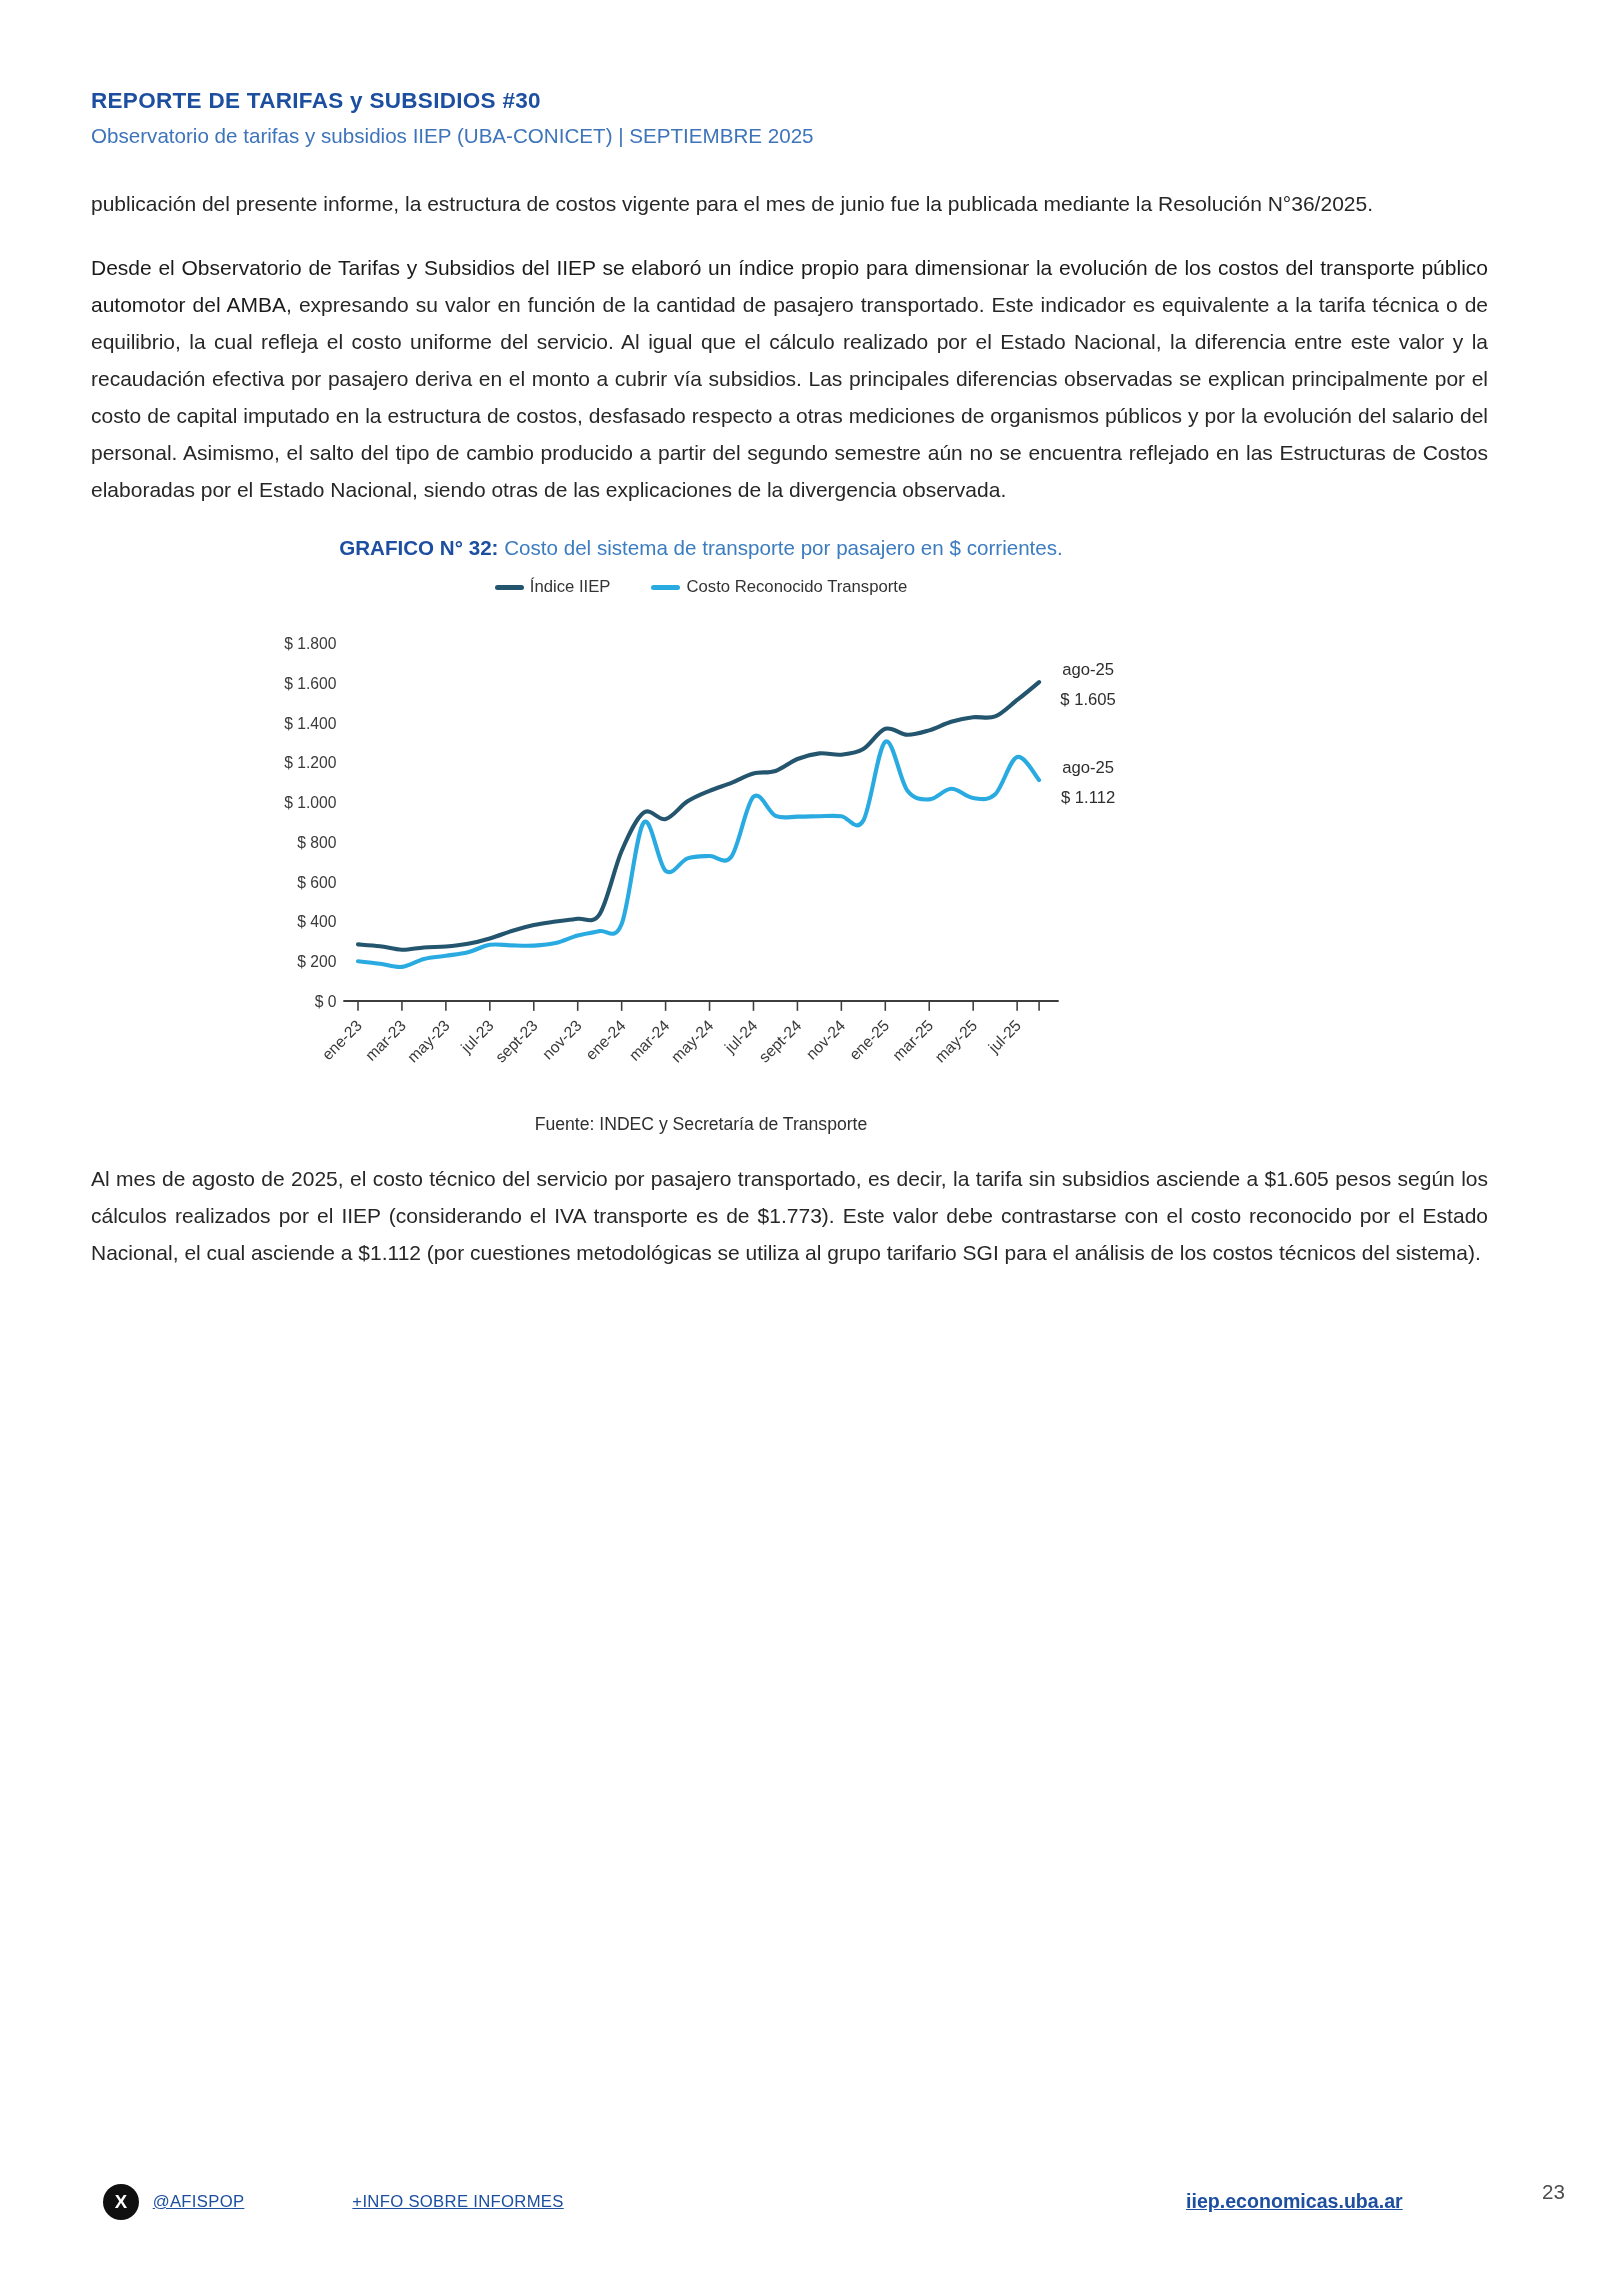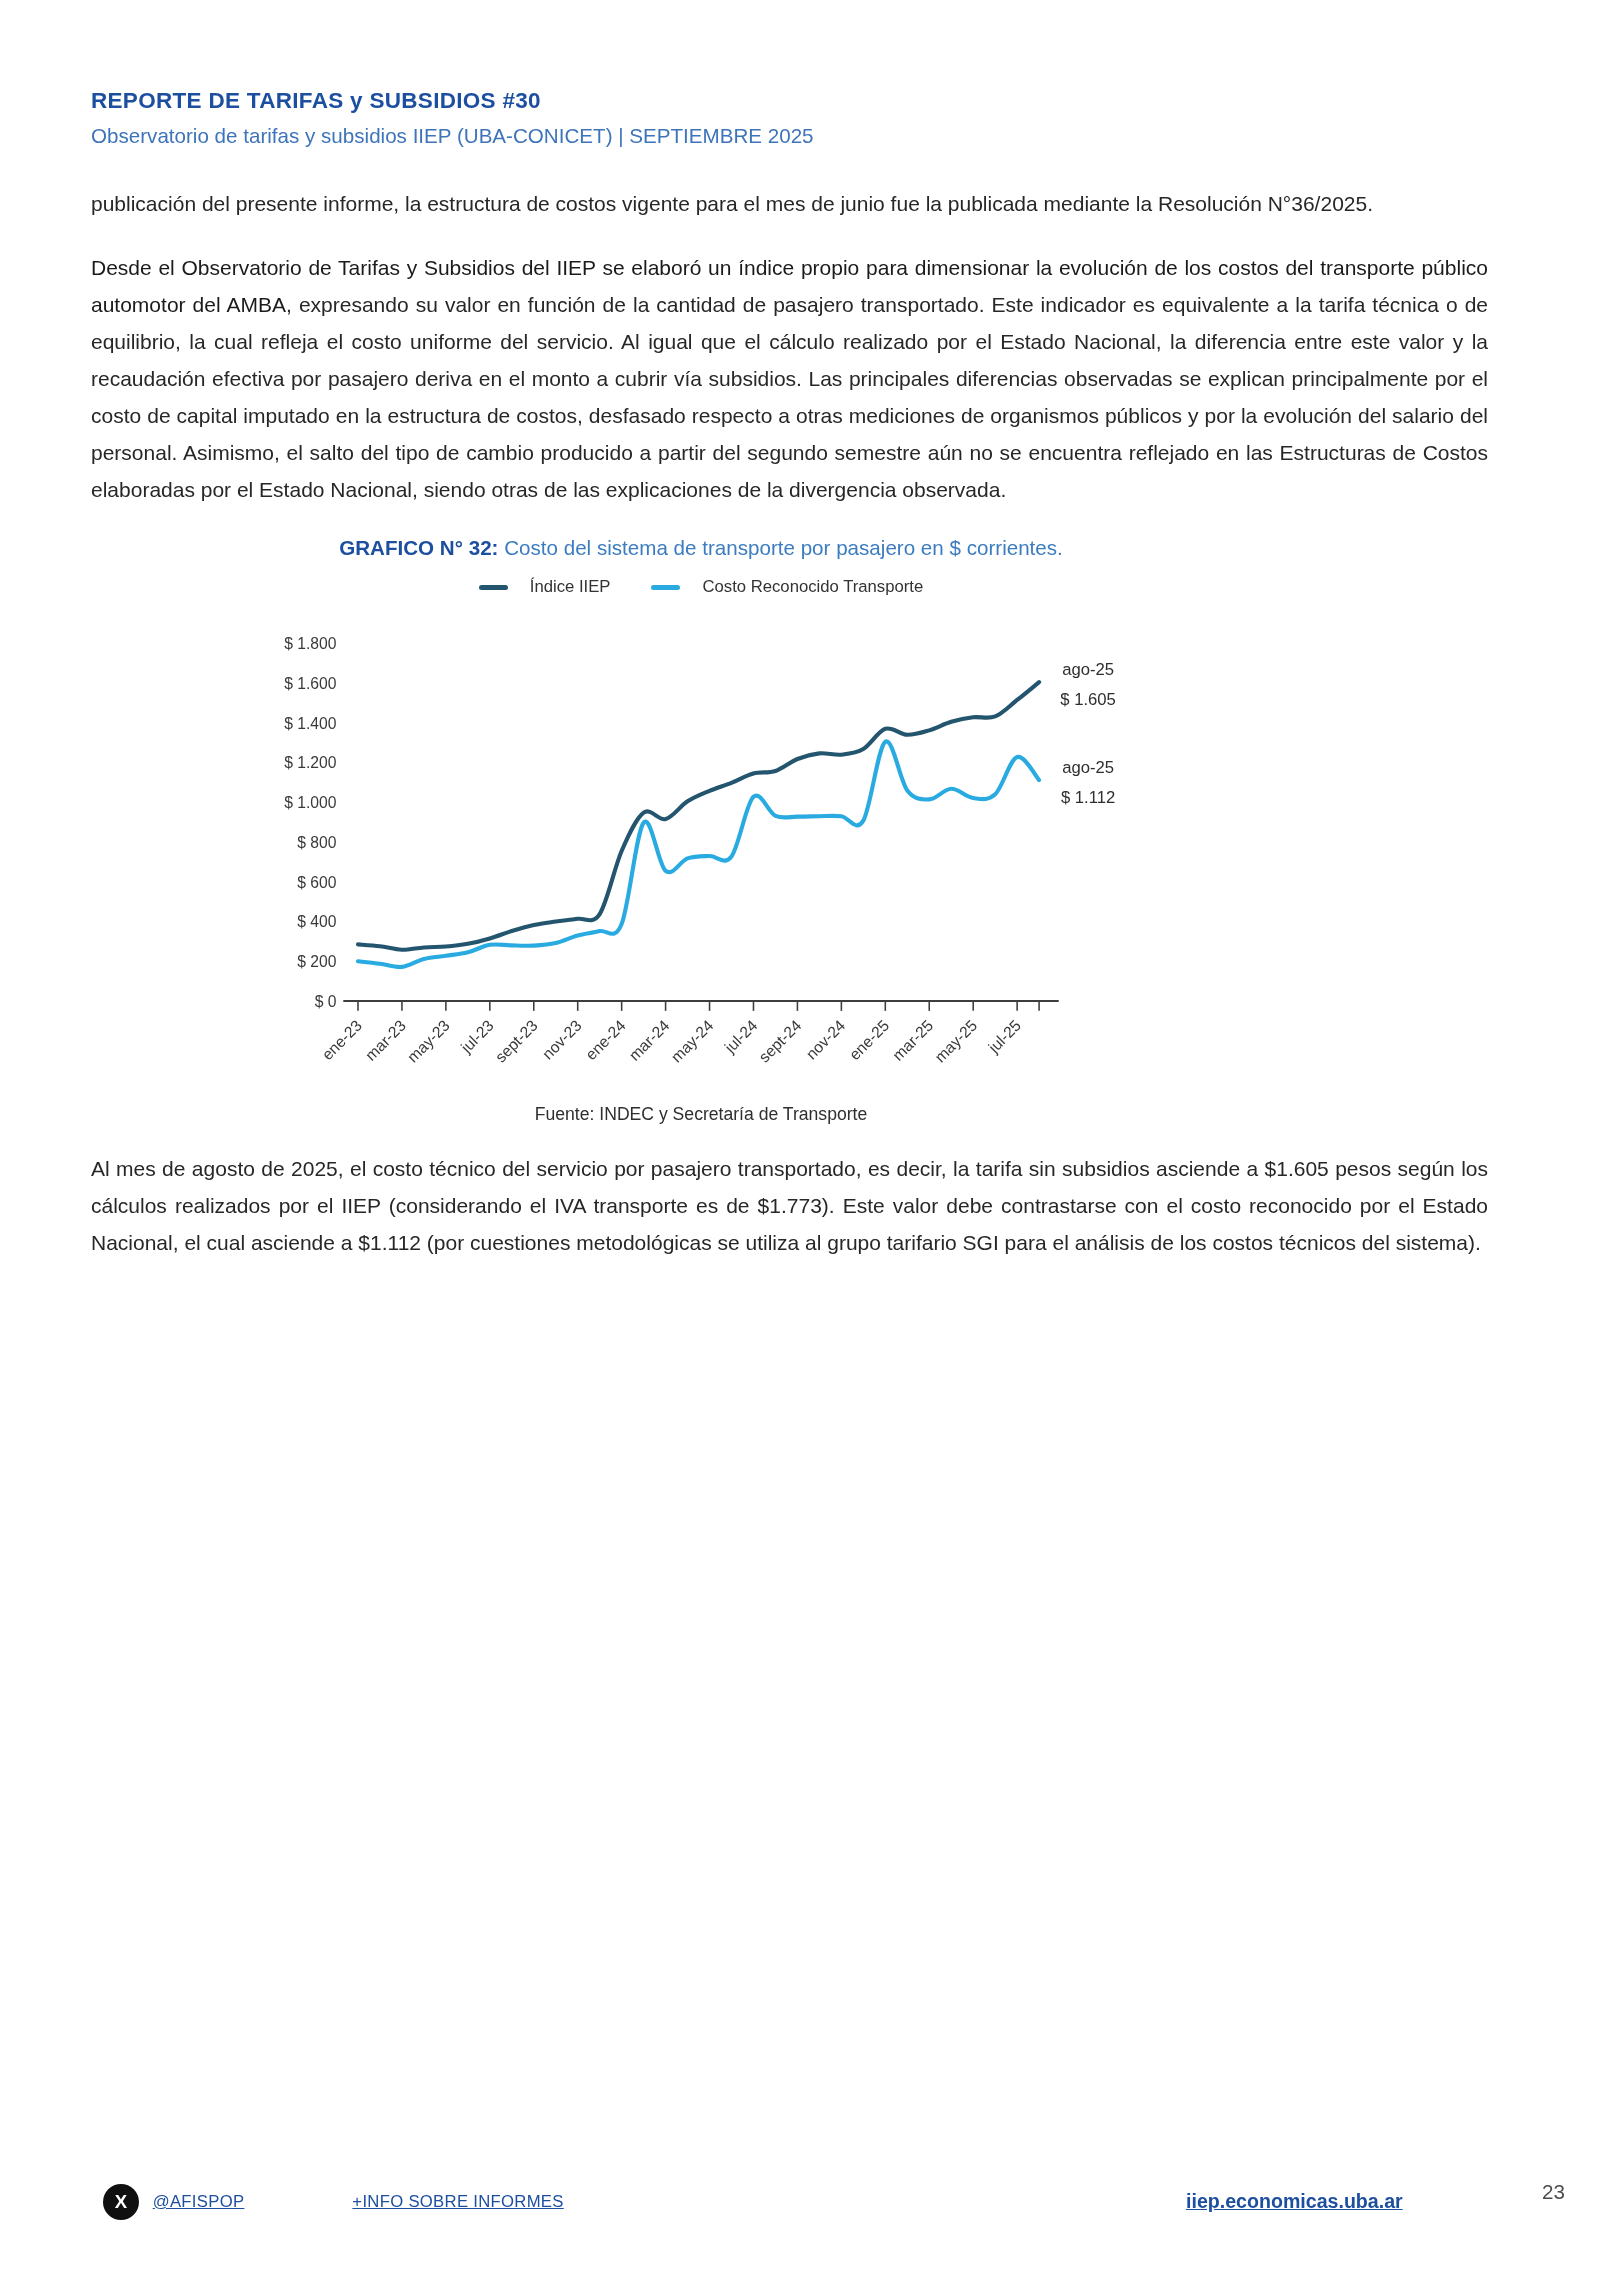--- a/index.html
+++ b/index.html
@@ -28,27 +28,27 @@
   p.body-par b{font-weight:normal;color:#1b1b1b;}
   .chart-section{width:1220px;margin-top:19.6px;}
   .chart-title{
     text-align:center;font-size:20.6px;color:#3c7cc0;margin:0 0 0 0;
   }
   .chart-title b{color:#1d4fa0;font-weight:bold;}
   .legend{
     display:flex;justify-content:center;align-items:center;gap:41px;
     margin-top:17.6px;font-size:16.7px;color:#333333;
   }
-  .legend-item{display:flex;align-items:center;gap:22px;}
+  .legend-item{display:flex;align-items:center;gap:6px;}
   .swatch{display:inline-block;width:29px;height:4.9px;border-radius:2.9px;}
   .chart-svg{display:block;margin:11.8px auto 0 auto;}
   .tick-label{font:16px "Liberation Sans", sans-serif;fill:#3a3a3a;}
   .ann{font:17px "Liberation Sans", sans-serif;fill:#2e2e2e;}
   .chart-source{
-    text-align:center;font-size:17.6px;color:#2f2f2f;margin-top:0;
+    text-align:center;font-size:17.6px;color:#2f2f2f;margin-top:10px;
   }
   .analysis-par{margin-top:25.5px !important;}
   .footer{
     position:absolute;left:0;top:2178px;width:1620px;height:59px;
   }
   .footer-left{
     position:absolute;left:103px;top:5.9px;
     display:flex;align-items:center;
   }
   .x-icon{

